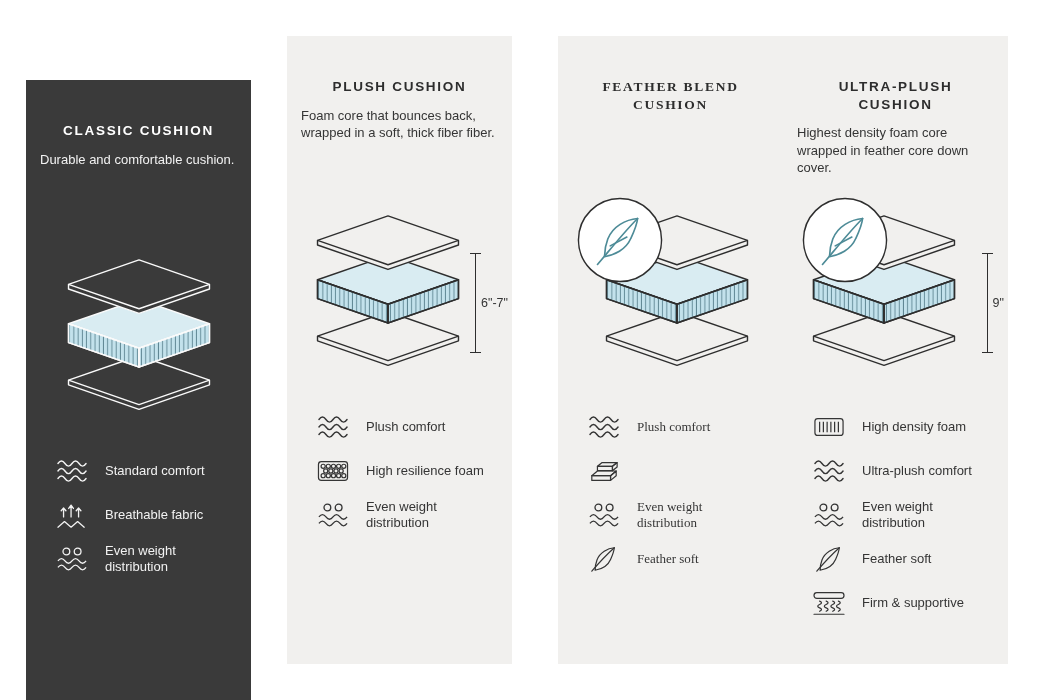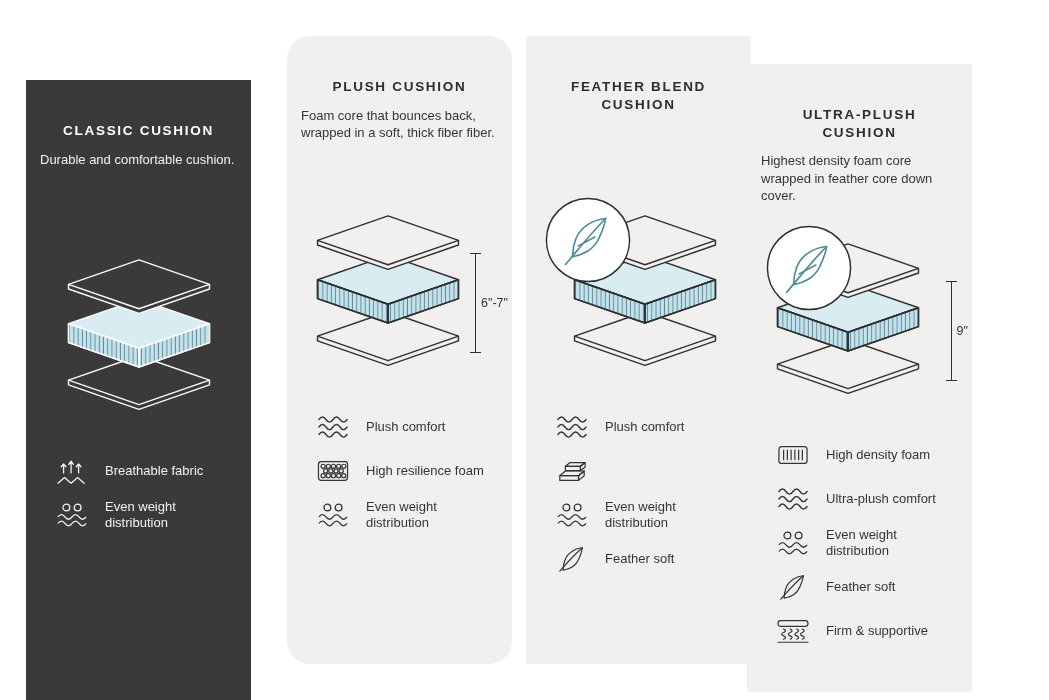--- a/index.html
+++ b/index.html
@@ -6,21 +6,21 @@
   body{font-family:"Liberation Sans", sans-serif; color:#2e2e2e;}
   .page{position:relative;width:1049px;height:700px;background:#ffffff;overflow:hidden;}
 
   .card{
     position:absolute;top:36px;width:225px;height:628px;
     background:var(--card-bg);
     --card-bg:#f1f0ee; --line:#2e2e2e; --txt:#353535; --title:#2d2d2d;
     --foam-top:#d9ecf2; --foam-side:#c3e2ec; --feather:#4d8b97;
   }
   .card.dark{--card-bg:#3a3a3a; --line:#fafafa; --txt:#f2f2f2; --title:#ffffff;}
-  .card-1{left:26px;margin-top:44px;} .card-2{left:287px;border-radius:23px;} .card-3{left:526px;} .card-4{left:747px;margin-top:28px;}
+  .card-1{left:26px;margin-top:44px;} .card-2{left:287px;} .card-3{left:558px;font-family:Liberation Serif, serif;} .card-4{left:783px;}
 
   .title{
     margin:42px 20px 0; text-align:center; color:var(--title);
     font-size:13.5px; font-weight:700; letter-spacing:1.7px; line-height:1.3;
     text-transform:uppercase;
   }
   .desc{
     margin:11px 14px 0; text-align:left; color:var(--txt);
     font-size:13px; line-height:1.35;
   }
@@ -182,20 +182,28 @@
     <p class="desc">Durable and comfortable cushion.</p>
     <div class="illus">
       <svg class="cushion" width="160" height="156" viewBox="0 0 170 166">
           <use href="#ic-cushion"></use>
         </svg>
     </div>
     <div class="features">
       <div class="feature">
         <span class="f-icon">
             <svg width="38" height="30" viewBox="0 0 40 32">
+              <use href="#ic-waves"></use>
+            </svg>
+          </span>
+        <span class="f-label">Standard comfort</span>
+      </div>
+      <div class="feature">
+        <span class="f-icon">
+            <svg width="38" height="30" viewBox="0 0 40 32">
               <use href="#ic-breathable"></use>
             </svg>
           </span>
         <span class="f-label">Breathable fabric</span>
       </div>
       <div class="feature">
         <span class="f-icon">
             <svg width="38" height="30" viewBox="0 0 40 32">
               <use href="#ic-even-weight"></use>
             </svg>

